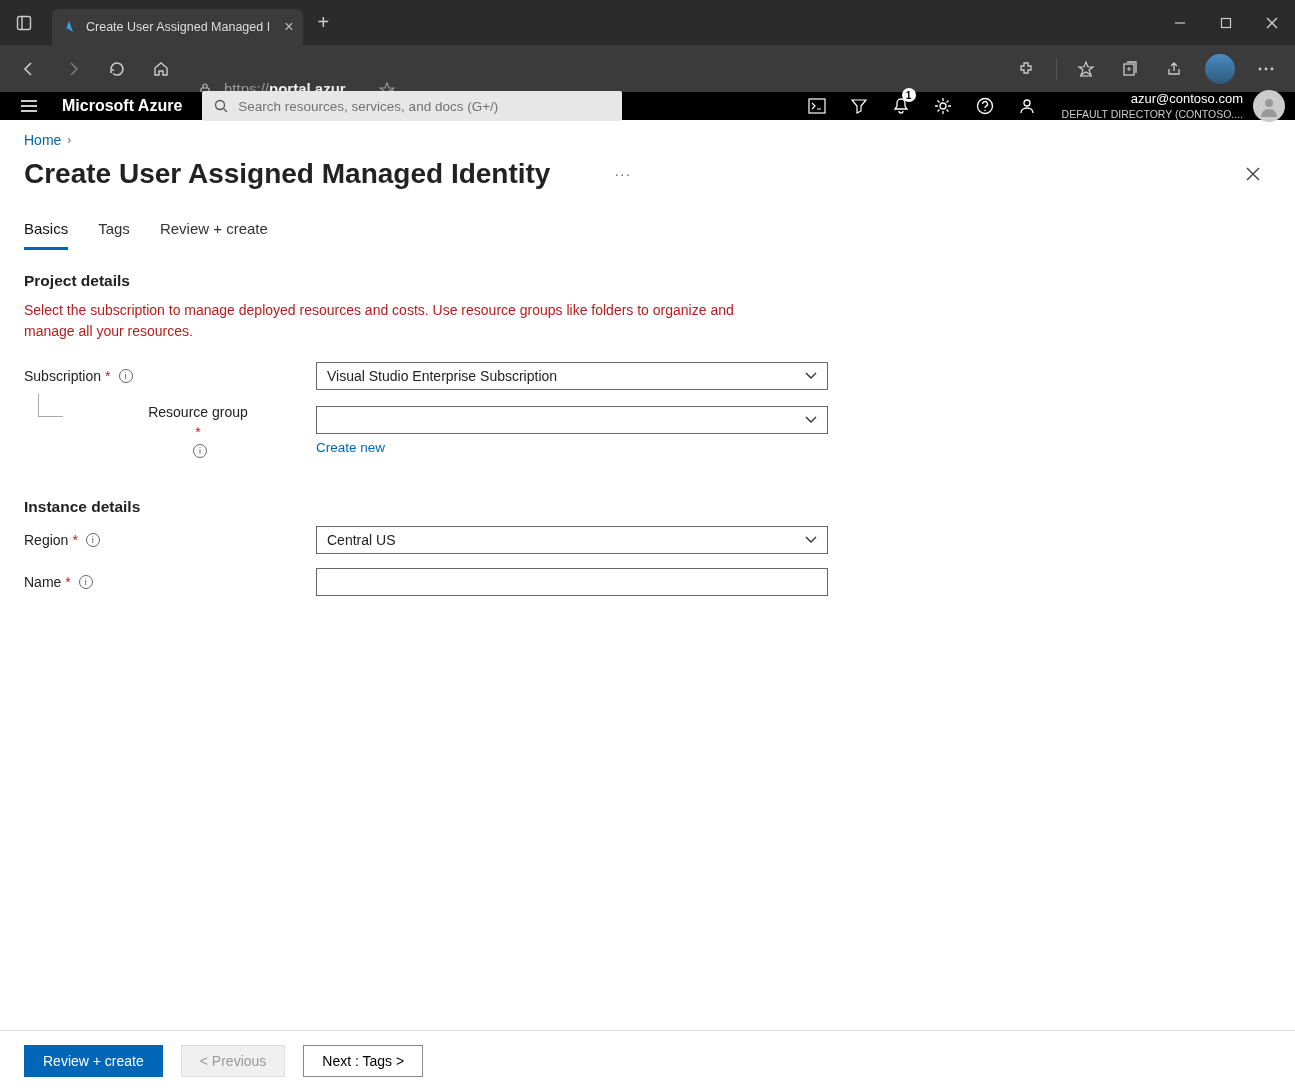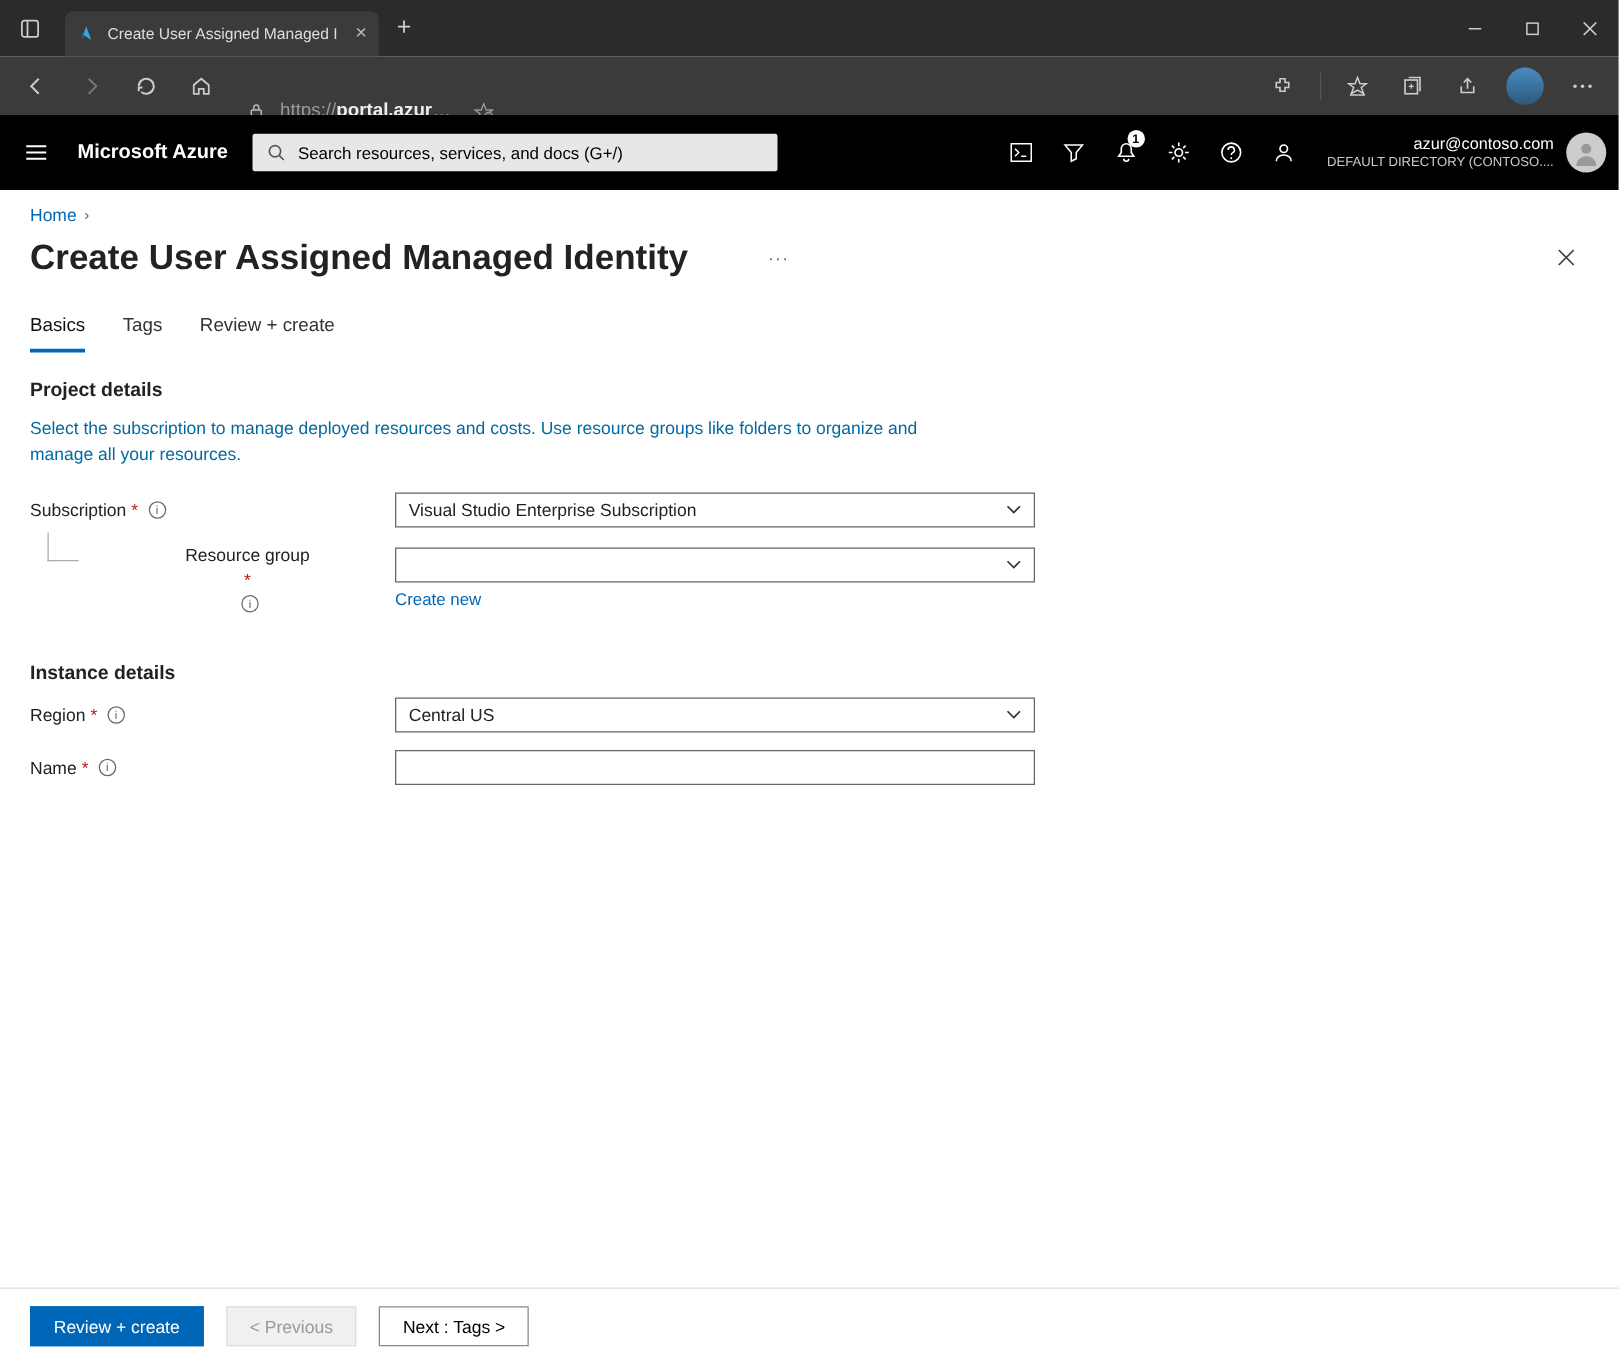--- a/index.html
+++ b/index.html
@@ -20,24 +20,24 @@
 .toolbar .nav-btn.disabled { color:#777; }
 .toolbar .addr { flex:0 0 auto; display:flex; align-items:center; background:transparent; padding:0 6px; color:#bbb; font-size:15px; margin-left:6px;margin-top:40px; }
 .toolbar .addr .lock { margin-right:12px; color:#bbb; }
 .toolbar .addr .url-dim { color:#999; }
 .toolbar .addr .url-bold { color:#eee; font-weight:600; }
 .toolbar .spacer { flex:1; }
 .toolbar .right-btn { width:38px; height:38px; display:flex; align-items:center; justify-content:center; color:#ccc; }
 .toolbar .avatar { width:30px; height:30px; border-radius:50%; background:linear-gradient(#4a8bc2,#2d5a7a); margin:0 6px; }
 
 
-.azure-header { background:#000; height:60px; display:flex; align-items:center; color:#fff; padding:0 0 0 10px; }
+.azure-header { background:#000; height:28px; display:flex; align-items:center; color:#fff; padding:0 0 0 10px; }
 .azure-header .hamburger { width:38px; height:44px; display:flex; align-items:center; justify-content:center; }
 .azure-header .brand { font-size:16px; font-weight:600; margin:0 20px 0 14px; white-space:nowrap; }
-.azure-header .search { background:#e7e7e7; height:30px; flex:0 0 420px; border-radius:2px; display:flex; align-items:center; padding:0 12px; color:#000000; font-size:13.5px; }
+.azure-header .search { background:#e7e7e7; height:30px; flex:0 0 420px; border-radius:2px; display:flex; align-items:center; padding:0 12px; color:#737373; font-size:13.5px; }
 .azure-header .search .sicon { margin-right:10px; color:#555; }
 .azure-header .hdr-icons { margin-left:auto; display:flex; align-items:center; height:44px; }
 .azure-header .hdr-icons .hi { width:42px; height:44px; display:flex; align-items:center; justify-content:center; color:#fff; position:relative; }
 .azure-header .hdr-icons .badge { position:absolute; top:4px; right:6px; background:#fff; color:#000; border-radius:8px; font-size:10px; width:14px; height:14px; display:flex; align-items:center; justify-content:center; font-weight:600; }
 .azure-header .acct { text-align:right; padding:0 10px 0 14px; font-size:12px; line-height:1.3; }
 .azure-header .acct .email { font-size:13px; }
 .azure-header .acct .dir { font-size:10.5px; color:#ccc; }
 .azure-header .acct-avatar { width:32px; height:32px; border-radius:50%; background:#ccc; margin-right:10px; display:flex; align-items:center; justify-content:center; }
 
 
@@ -47,21 +47,21 @@
 .page-head { display:flex; align-items:center; margin-bottom:28px;gap:44px; }
 .page-head h1 { font-size:28px; font-weight:600; color:#222; }
 .page-head .more { margin-left:20px; color:#666; letter-spacing:1px; font-size:14px; }
 .page-head .close-blade { margin-left:auto; color:#444; font-size:18px; padding:10px; }
 
 .tabs { display:flex; gap:30px; border-bottom:none; margin-bottom:22px; }
 .tabs .tab-item { font-size:15px; color:#333; padding:0 0 10px 0; cursor:pointer; }
 .tabs .tab-item.active { color:#111; font-weight:400; border-bottom:3px solid #0067b8; }
 
 .section-title { font-size:15.5px; font-weight:600; color:#222; margin-bottom:10px; }
-.section-desc { font-size:14px; color:#0369a1; max-width:760px; line-height:1.5; margin-bottom:20px; }
+.section-desc { font-size:14px; color:#b91c1c; max-width:760px; line-height:1.5; margin-bottom:20px; }
 
 .form-row { display:flex; align-items:center; margin-bottom:14px; }
 .form-row.indent .label-wrap { padding-left:56px; position:relative;flex-direction:column; }
 .form-row.indent .label-wrap::before { content:""; position:absolute; left:14px; top:-10px; width:24px; height:22px; border-left:1px solid #aaa; border-bottom:1px solid #aaa; }
 .label-wrap { flex:0 0 292px; font-size:14px; color:#222; display:flex; align-items:center; gap:4px; }
 .req { color:#b91c1c; }
 .info-icon { width:14px; height:14px; border:1px solid #666; border-radius:50%; display:inline-flex; align-items:center; justify-content:center; font-size:9px; color:#555; margin-left:4px; }
 
 .field-wrap { flex:0 0 512px; }
 .select, .textinput { width:100%; height:28px; border:1px solid #666; background:#fff; padding:0 10px; font-size:14px; display:flex; align-items:center; justify-content:space-between; color:#222; }

